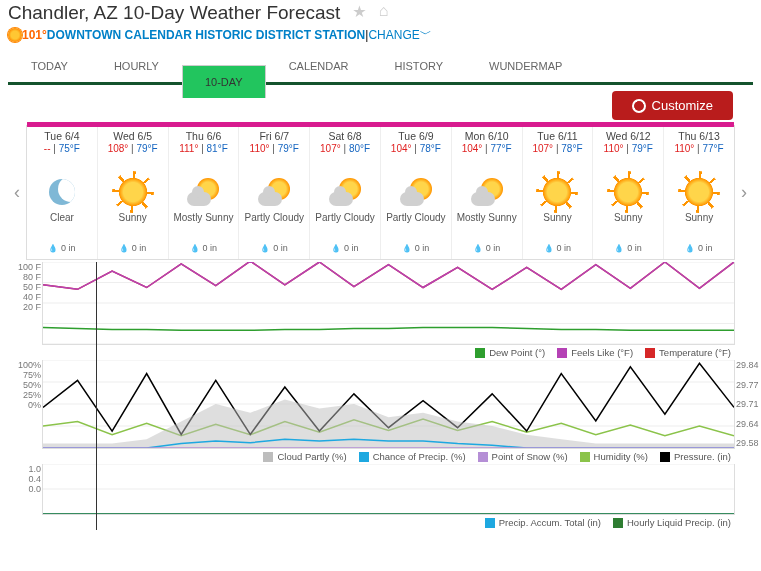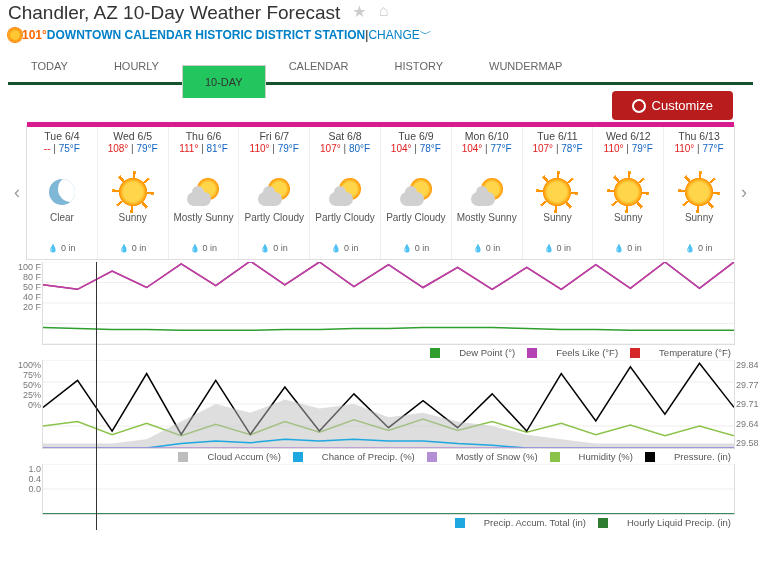--- a/index.html
+++ b/index.html
@@ -42,21 +42,21 @@
 .cond{font-size:10px;color:#555;white-space:nowrap;overflow:hidden}
 .precip{font-size:9px;color:#666;margin-top:20px}
 .drop{color:#888;font-size:8px}
 .ribbon{position:absolute;top:-4px;left:0;right:0;height:5px;border-radius:2px}
 .charts{margin:2px 18px 0 34px;position:relative}
 .chart{position:relative;border:1px solid #ddd;border-top:none}
 .chart svg{display:block;width:100%}
 .yaxis{position:absolute;left:-30px;top:0;bottom:0;width:28px;font-size:9px;color:#777;display:flex;flex-direction:column;justify-content:flex-start;text-align:right}
 .yaxis-r{position:absolute;right:-30px;top:0;bottom:0;width:28px;font-size:9px;color:#777;display:flex;flex-direction:column;justify-content:space-between;text-align:left}
 .legend{display:flex;justify-content:flex-end;gap:12px;font-size:9.5px;color:#555;padding:2px 4px;flex-wrap:wrap}
-.lg{display:flex;align-items:center;gap:19px}
+.lg{display:flex;align-items:center;gap:4px}
 .sw{width:10px;height:10px}
 .vline{position:absolute;top:0;bottom:0;width:1px;background:#333;left:54px;z-index:5}
 .chart-stack{position:relative}
 </style>
 </head>
 <body>
 
 <div class="header">
   <div class="title-row">
     <h1 class="page-title">Chandler, AZ 10-Day Weather Forecast</h1>
@@ -269,29 +269,29 @@
             <path d="M0,66L34.5,61.6L69,74.8L103.5,63.36L138,75.68L172.5,64.24L207,74.8L241.49999999999997,61.6L276,72.16L310.5,59.84L345,70.4L379.50000000000006,58.959999999999994L414,70.4L448.5,61.6L482.99999999999994,72.16L517.5,63.36L552,74.8L586.5,65.12L621,75.68L655.5,66L690,75.68" fill="none" stroke="#8bc34a" stroke-width="1.5"></path>
             <path d="M0,47.384615384615294L34.5,20.307692307691752L69,71.07692307692294L103.5,13.538461538461164L138,74.46153846153763L172.5,20.307692307691752L207,74.46153846153763L241.49999999999997,27.076923076922334L276,71.07692307692294L310.5,33.846153846154124L345,67.69230769230704L379.50000000000006,40.615384615384706L414,67.69230769230704L448.5,33.846153846154124L482.99999999999994,71.07692307692294L517.5,13.538461538461164L552,60.923076923076465L586.5,6.769230769230589L621,54.153846153845876L655.5,3.384615384615884L690,47.384615384615294" fill="none" stroke="#000000" stroke-width="1.5"></path>
             <path d="M0,83.6L34.5,83.6L69,83.6L103.5,79.2L138,61.6L172.5,44L207,52.8L241.49999999999997,39.599999999999994L276,48.4L310.5,44L345,57.2L379.50000000000006,52.8L414,61.6L448.5,66L482.99999999999994,74.8L517.5,79.2L552,83.6L586.5,83.6L621,83.6L655.5,83.6L690,83.6 L690,88 L0,88 Z" fill="#bdbdbd" opacity="0.5"></path>
             <path d="M0,88L34.5,88L69,88L103.5,88L138,83.6L172.5,80.96L207,82.72L241.49999999999997,79.2L276,80.96L310.5,79.2L345,80.96L379.50000000000006,80.96L414,83.6L448.5,85.36L482.99999999999994,88L517.5,88L552,88L586.5,88L621,88L655.5,88L690,88" fill="none" stroke="#1ea8e0" stroke-width="1.5"></path>
             <path d="M0,88L34.5,88L69,88L103.5,88L138,88L172.5,88L207,88L241.49999999999997,88L276,88L310.5,88L345,88L379.50000000000006,88L414,88L448.5,88L482.99999999999994,88L517.5,88L552,88L586.5,88L621,88L655.5,88L690,88" fill="none" stroke="#b58fd6" stroke-width="1.5"></path>
           </svg>
         </div>
         <div class="legend">
           <span class="lg">
             <span class="sw" style="background:#bdbdbd"></span>
-            <span>Cloud Accum (%)</span>
+            <span>Cloud Partly (%)</span>
           </span>
           <span class="lg">
             <span class="sw" style="background:#1ea8e0"></span>
             <span>Chance of Precip. (%)</span>
           </span>
           <span class="lg">
             <span class="sw" style="background:#b58fd6"></span>
-            <span>Mostly of Snow (%)</span>
+            <span>Point of Snow (%)</span>
           </span>
           <span class="lg">
             <span class="sw" style="background:#8bc34a"></span>
             <span>Humidity (%)</span>
           </span>
           <span class="lg">
             <span class="sw" style="background:#000000"></span>
             <span>Pressure. (in)</span>
           </span>
         </div>

